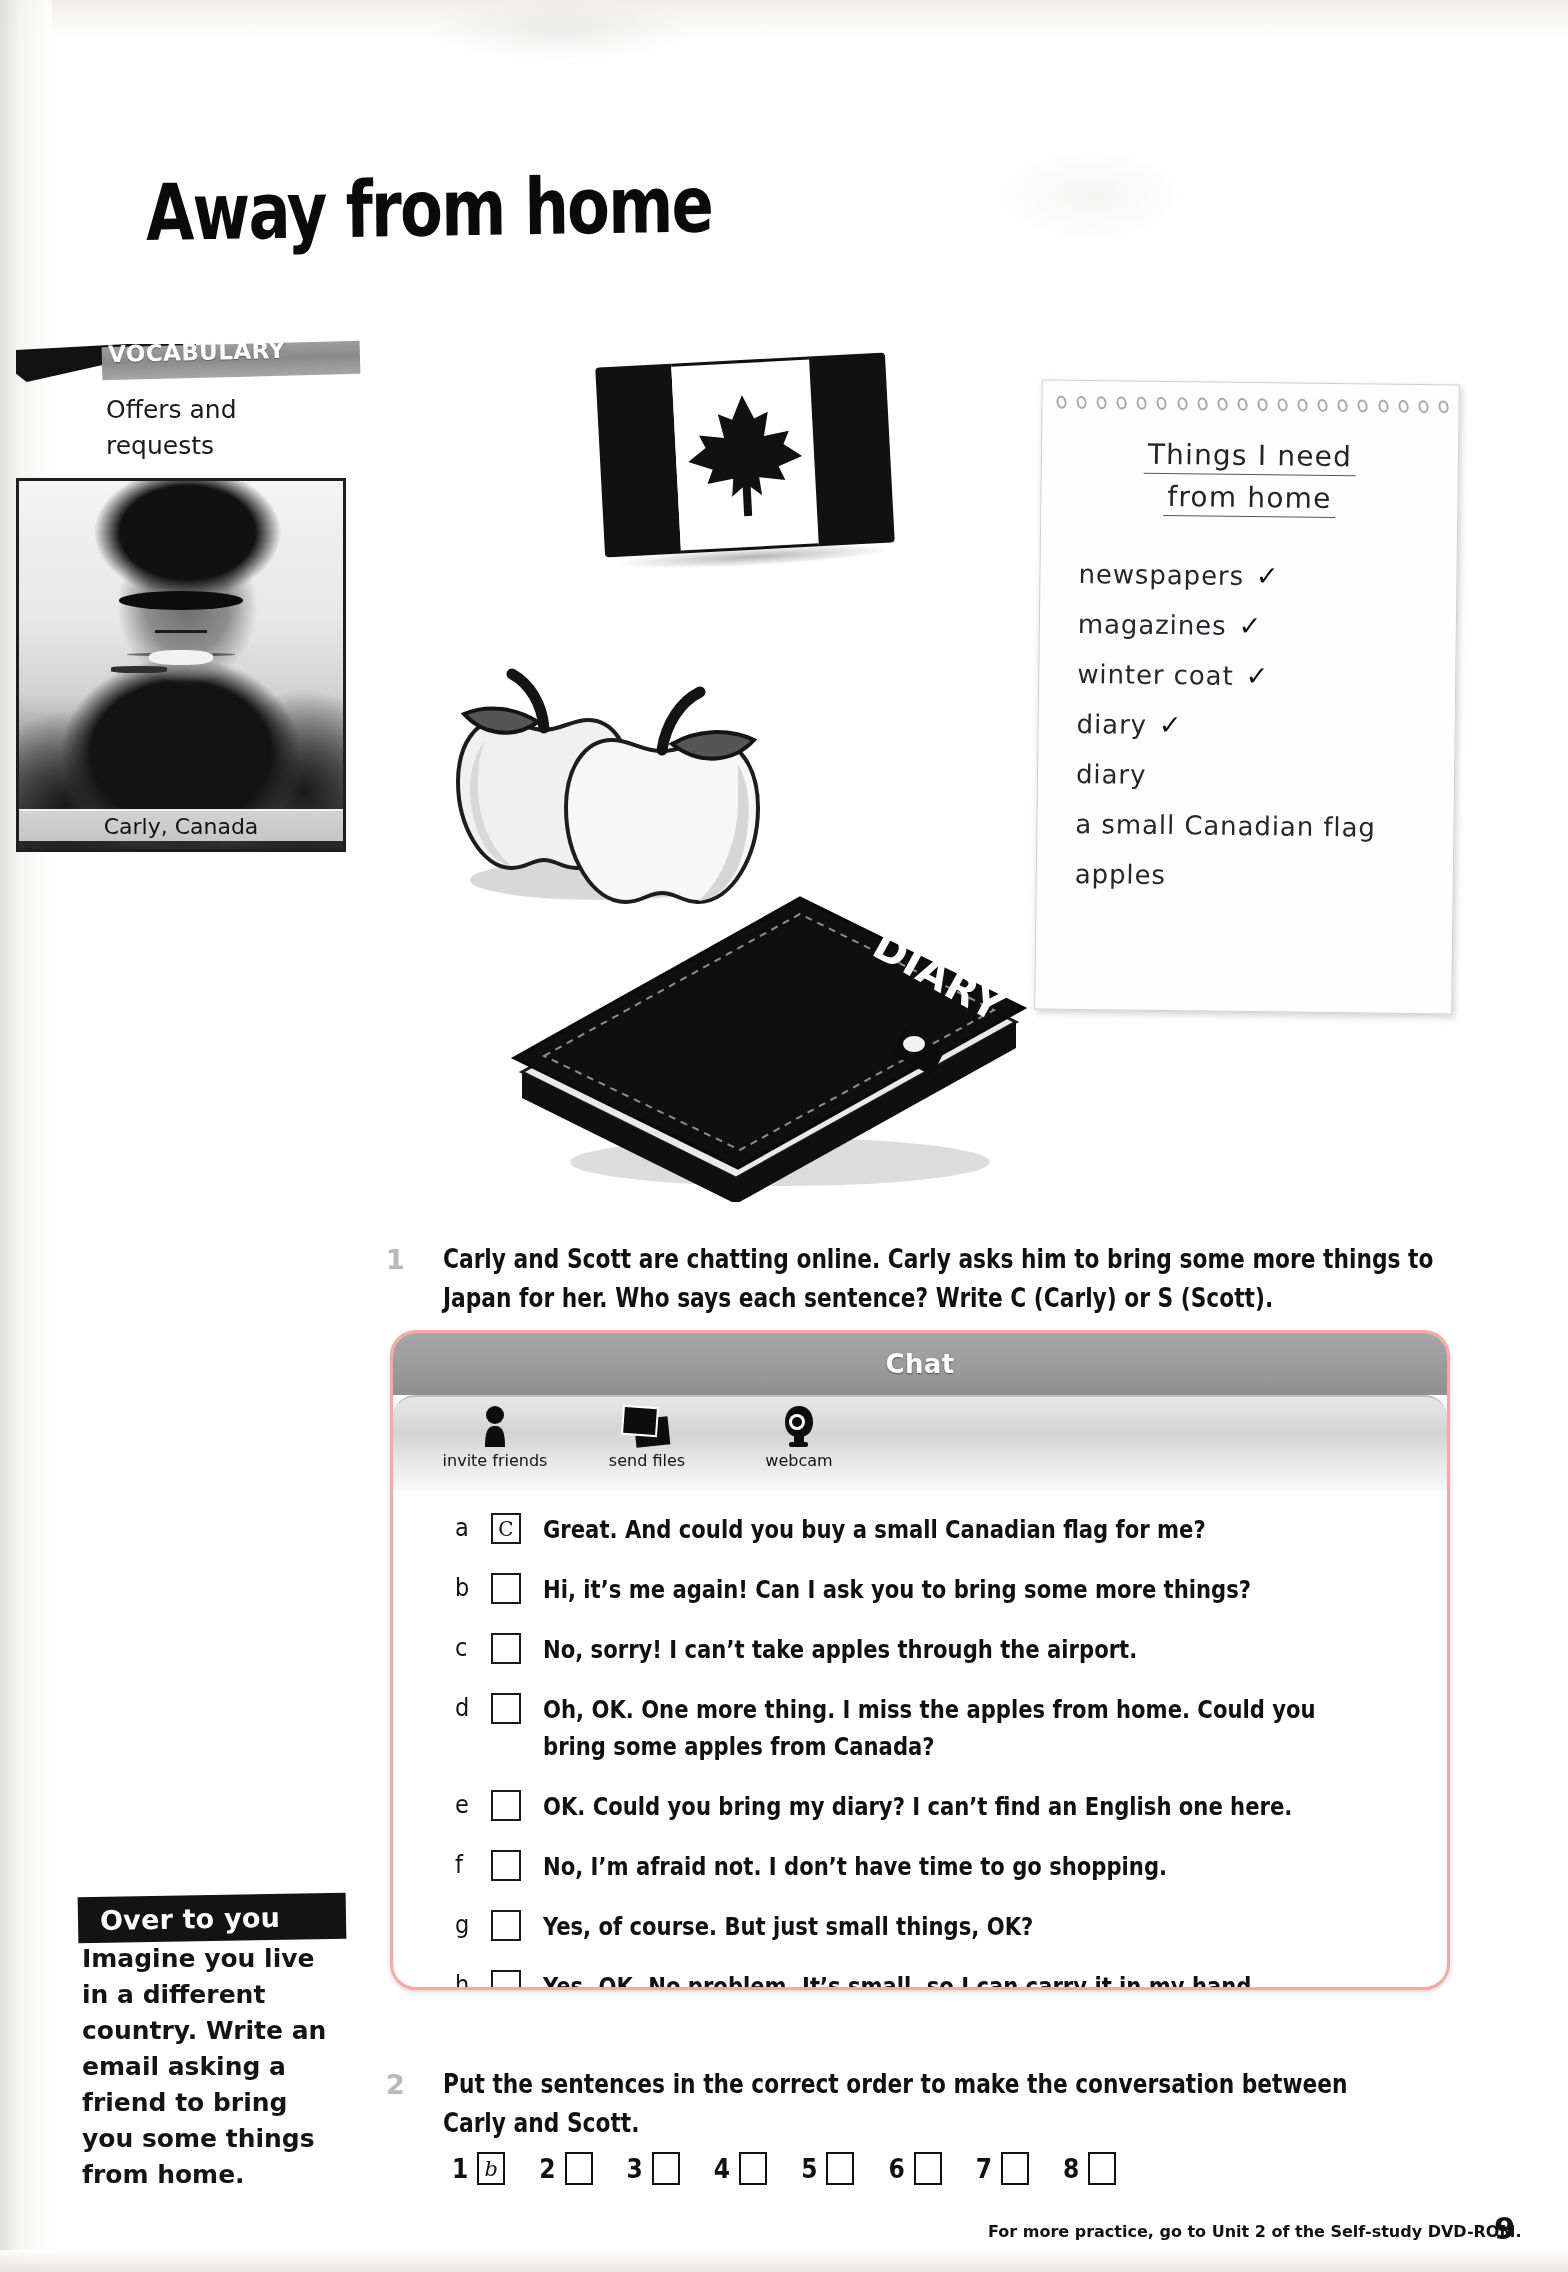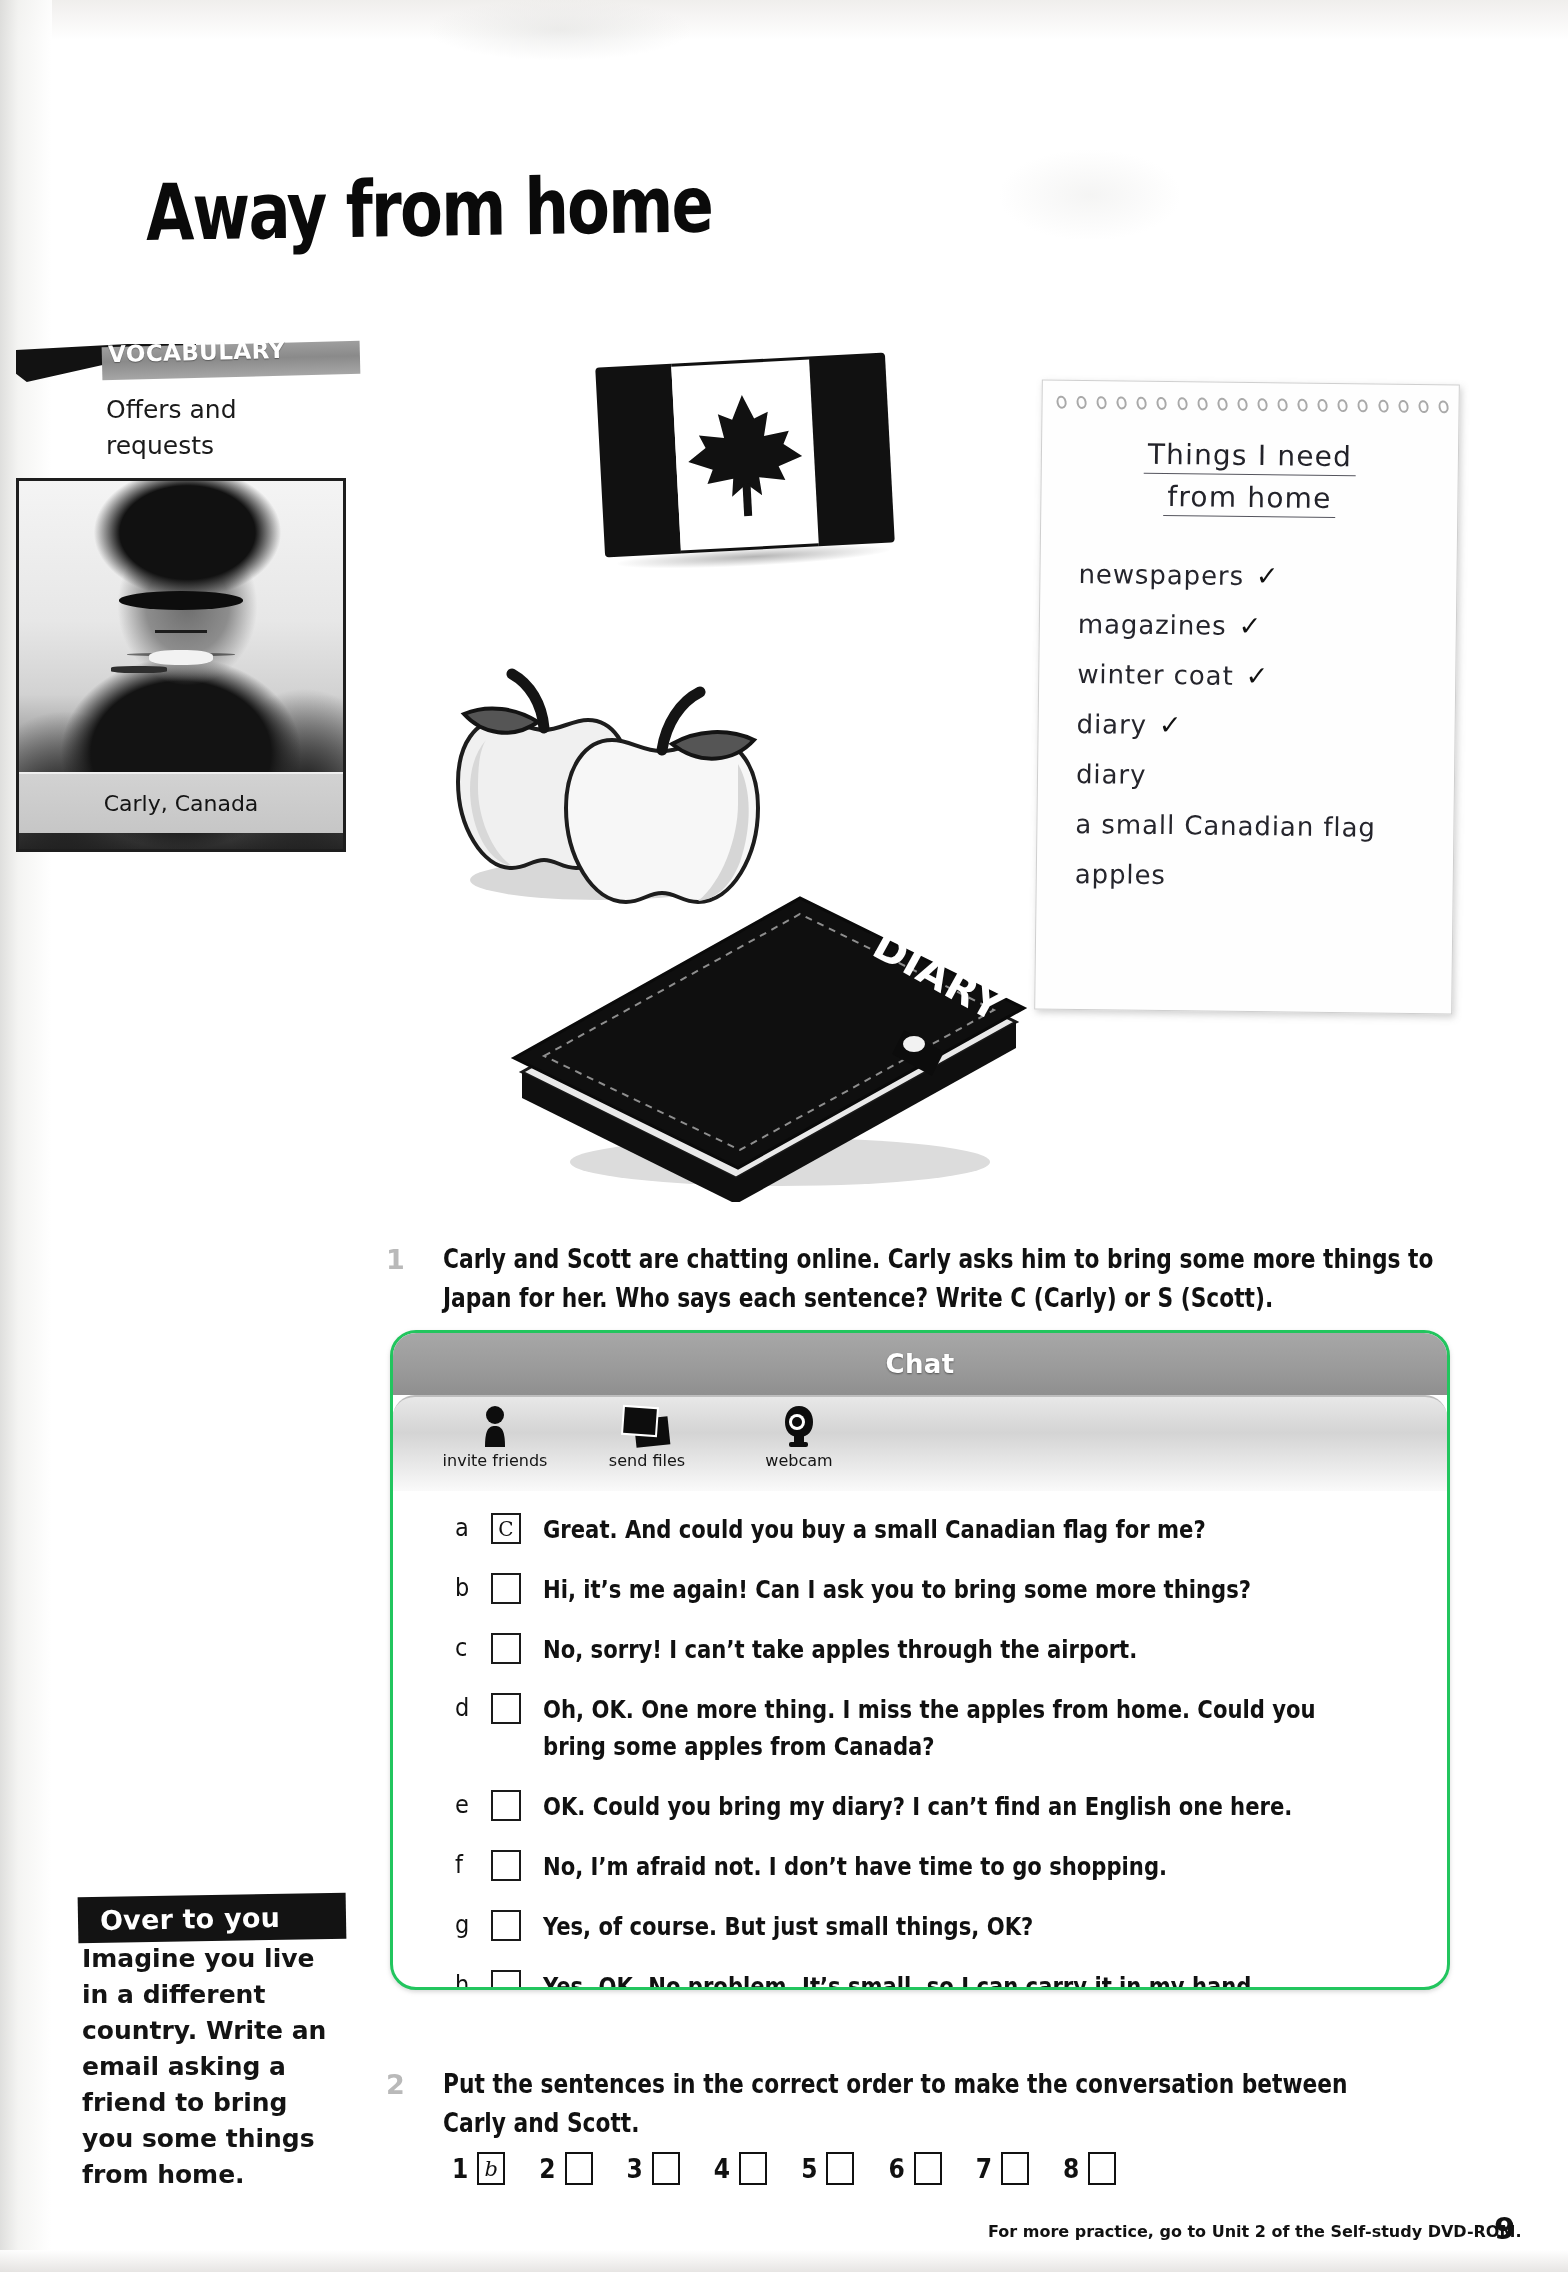--- a/index.html
+++ b/index.html
@@ -110,22 +110,22 @@
     background: #0d0d0d; border-radius: 50%;
     box-shadow: 0 54px 0 -8px rgba(20,20,20,.55);
   }
   #photo-img::after {
     content: ""; position: absolute;
     left: 40%; top: 46%; width: 20%; height: 4%;
     background: #f2f2f2; border-radius: 40%;
     box-shadow: 0 -26px 0 -6px #1c1c1c, -42px 12px 0 -4px #2e2e2e;
   }
   #photo-caption {
-    position: absolute; left: 0; bottom: 16px;
-    width: 100%; height: 61px;
+    position: absolute; left: 0; bottom: 8px;
+    width: 100%; height: 32px;
     background: linear-gradient(to bottom, #d2d2d2 0%, #c6c6c6 100%);
     display: flex; align-items: center; justify-content: center;
     font-family: "DejaVu Sans", sans-serif;
     font-size: 22px; font-weight: 400; color: #141414;
     border-top: 2px solid #efefef;
   }
 
   
   #flag {
     position: absolute; left: 600px; top: 360px;
@@ -210,21 +210,21 @@
   }
   #ex1-num { left: 386px; top: 1244px; }
   #ex1-text { left: 443px; top: 1240px; width: 1090px; }
   #ex2-num { left: 386px; top: 2069px; }
   #ex2-text { left: 443px; top: 2065px; width: 1040px; }
 
   
   #chat {
     position: absolute; left: 390px; top: 1330px;
     width: 1060px; height: 660px;
-    border: 3px solid #22c55e;
+    border: 3px solid #fca5a5;
     border-radius: 26px;
     background: #fff;
     box-shadow: 0 2px 4px rgba(140,140,140,.35);
     overflow: hidden;
   }
   #chat-header {
     position: relative;
     height: 62px;
     background: linear-gradient(to bottom, #a7a7a7 0%, #9b9b9b 55%, #8f8f8f 100%);
     display: flex; align-items: center; justify-content: center;

